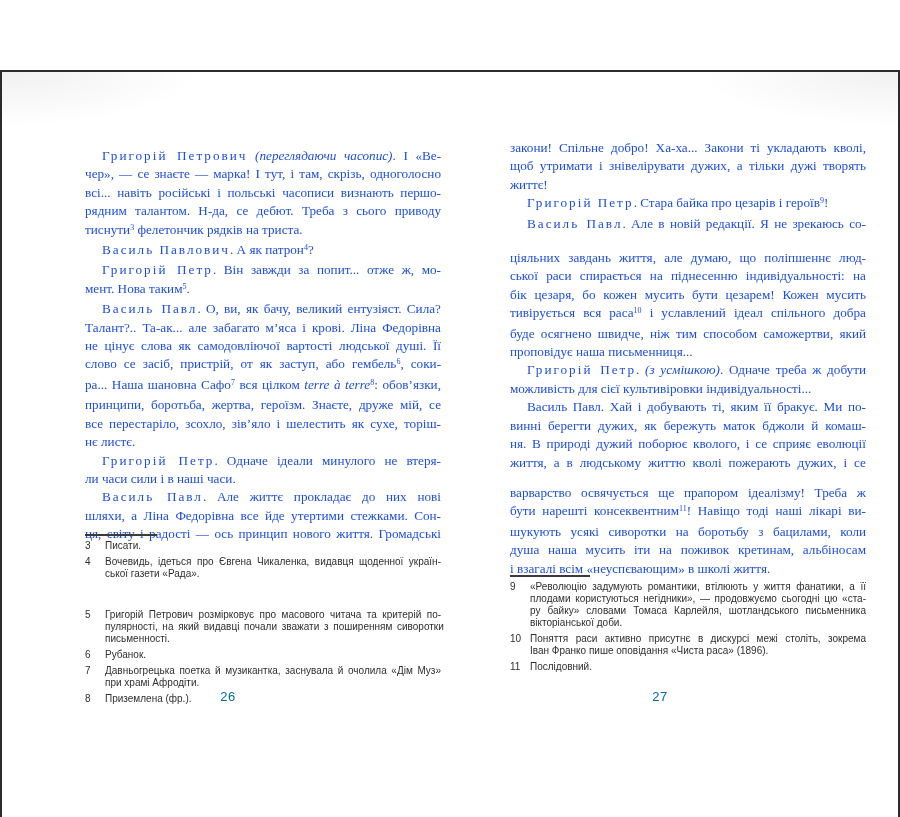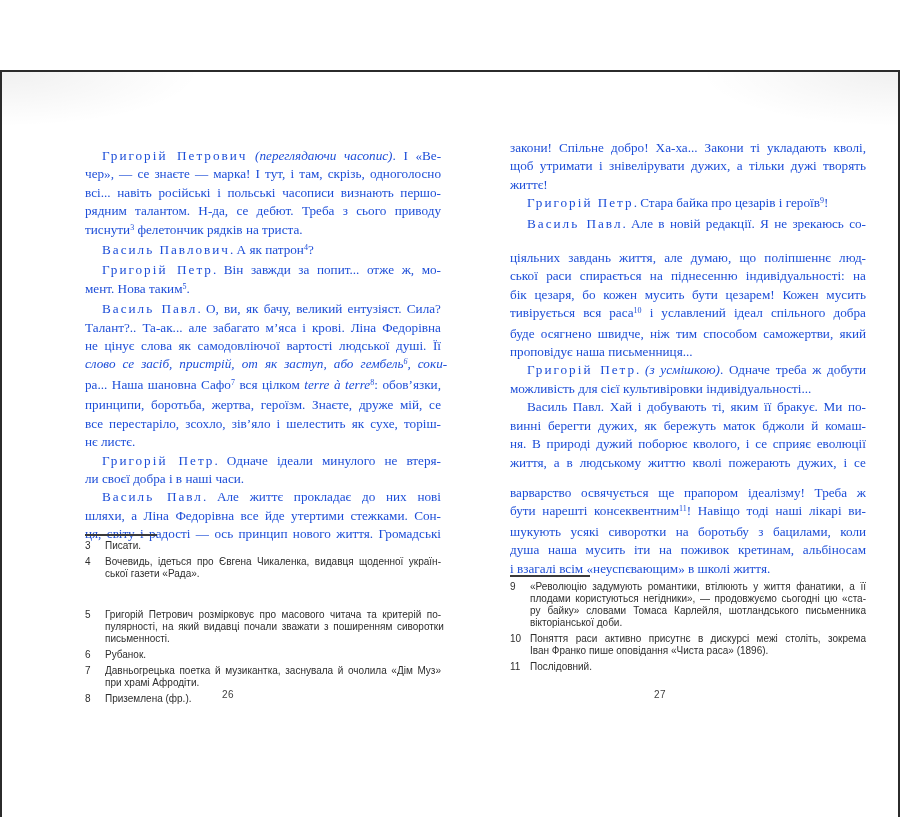--- a/index.html
+++ b/index.html
@@ -44,21 +44,21 @@
   .footnotes.right { left:510px; top:575px; }
   .fn-rule { height:1.6px; background:#3a3a3a; margin:0 0 4px 0; }
   .footnotes.left  .fn-rule { width:72px; }
   .footnotes.right .fn-rule { width:80px; }
   .fn-item { position:relative; padding-left:20px; margin-bottom:4px; }
   .fn-num  { position:absolute; left:0; top:0; }
 
   .page-number {
     position:absolute; top:689px; width:44px; text-align:center;
     font-family:"Liberation Sans", sans-serif;
-    font-size:10px; color:#404040; letter-spacing:0.5px;
+    font-size:13px; color:#0369a1; letter-spacing:0.5px;
   }
   .page-number.left  { left:206px; }
   .page-number.right { left:638px; }
 </style>
 </head>
 <body>
 
 <div class="canvas">
   <div class="frame"></div>
   <div class="corner-shade tl"></div>
@@ -69,27 +69,27 @@
       <div class="tline" style="word-spacing: 1.83px;"><span class="ln-in"><span>чер», — се знаєте — марка! І тут, і там, скрізь, одноголосно</span></span></div>
       <div class="tline" style="word-spacing: 3.37px;"><span class="ln-in"><span>всі... навіть російські і польські часописи визнають першо-</span></span></div>
       <div class="tline" style="word-spacing: 4.99px;"><span class="ln-in"><span>рядним талантом. Н-да, се дебют. Треба з сього приводу</span></span></div>
       <div class="tline"><span class="ln-in"><span>тиснути</span><span class="r-sup">3</span><span> фелетончик рядків на триста.</span></span></div>
       <div class="tline ind"><span class="ln-in"><span class="r-sp">Василь Павлович</span><span>. А як патрон</span><span class="r-sup">4</span><span>?</span></span></div>
       <div class="tline ind" style="word-spacing: 4.29px;"><span class="ln-in"><span class="r-sp">Григорій Петр</span><span>. Він завжди за попит... отже ж, мо-</span></span></div>
       <div class="tline"><span class="ln-in"><span>мент. Нова таким</span><span class="r-sup">5</span><span>.</span></span></div>
       <div class="tline ind" style="word-spacing: 1.97px;"><span class="ln-in"><span class="r-sp">Василь Павл</span><span>. О, ви, як бачу, великий ентузіяст. Сила?</span></span></div>
       <div class="tline" style="word-spacing: 2.69px;"><span class="ln-in"><span>Талант?.. Та-ак... але забагато м’яса і крові. Ліна Федорівна</span></span></div>
       <div class="tline" style="word-spacing: 3.26px;"><span class="ln-in"><span>не цінує слова як самодовліючої вартості людської душі. Її</span></span></div>
-      <div class="tline" style="word-spacing: 3.75px; font-style: italic;"><span class="ln-in"><span>слово се засіб, пристрій, от як заступ, або гембель</span><span class="r-sup">6</span><span>, соки-</span></span></div>
+      <div class="tline" style="word-spacing: 3.75px;"><span class="ln-in"><span>слово се засіб, пристрій, от як заступ, або гембель</span><span class="r-sup">6</span><span>, соки-</span></span></div>
       <div class="tline" style="word-spacing: 1.23px;"><span class="ln-in"><span>ра... Наша шановна Сафо</span><span class="r-sup">7</span><span> вся цілком </span><span class="r-i">terre à terre</span><span class="r-sup">8</span><span>: обов’язки,</span></span></div>
       <div class="tline" style="word-spacing: 3.46px;"><span class="ln-in"><span>принципи, боротьба, жертва, героїзм. Знаєте, друже мій, се</span></span></div>
       <div class="tline" style="word-spacing: 2.8px;"><span class="ln-in"><span>все перестаріло, зсохло, зів’яло і шелестить як сухе, торіш-</span></span></div>
       <div class="tline"><span class="ln-in"><span>нє листє.</span></span></div>
       <div class="tline ind" style="word-spacing: 5.81px;"><span class="ln-in"><span class="r-sp">Григорій Петр</span><span>. Одначе ідеали минулого не втеря-</span></span></div>
-      <div class="tline"><span class="ln-in"><span>ли своєї добра і в наші часи.</span></span></div>
+      <div class="tline"><span class="ln-in"><span>ли часи сили і в наші часи.</span></span></div>
       <div class="tline ind" style="word-spacing: 7.47px;"><span class="ln-in"><span class="r-sp">Василь Павл</span><span>. Але життє прокладає до них нові</span></span></div>
       <div class="tline" style="word-spacing: 3.13px;"><span class="ln-in"><span>шляхи, а Ліна Федорівна все йде утертими стежками. Сон-</span></span></div>
       <div class="tline" style="word-spacing: 2.07px;"><span class="ln-in"><span>ця, світу і радості — ось принцип нового життя. Громадські</span></span></div>
     </div>
   <div class="page-col right" id="right-main">
       <div class="tline" style="word-spacing: 3.74px;"><span class="ln-in"><span>закони! Спільне добро! Ха-ха... Закони ті укладають кволі,</span></span></div>
       <div class="tline" style="word-spacing: 3.1px;"><span class="ln-in"><span>щоб утримати і знівелірувати дужих, а тільки дужі творять</span></span></div>
       <div class="tline"><span class="ln-in"><span>життє!</span></span></div>
       <div class="tline ind"><span class="ln-in"><span class="r-sp">Григорій Петр</span><span>. Стара байка про цезарів і героїв</span><span class="r-sup">9</span><span>!</span></span></div>
       <div class="tline ind" style="word-spacing: 2.02px;"><span class="ln-in"><span class="r-sp">Василь Павл</span><span>. Але в новій редакції. Я не зрекаюсь со-</span></span></div>

